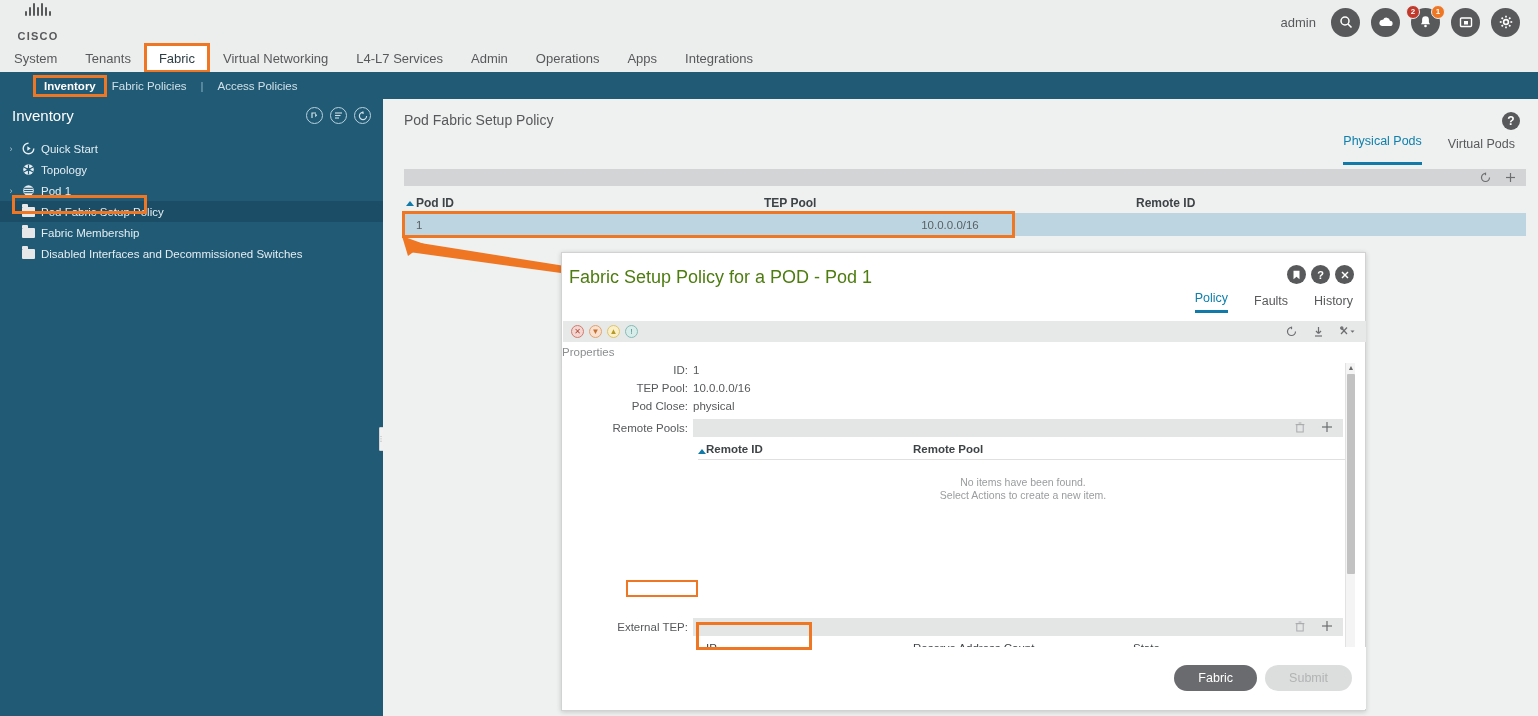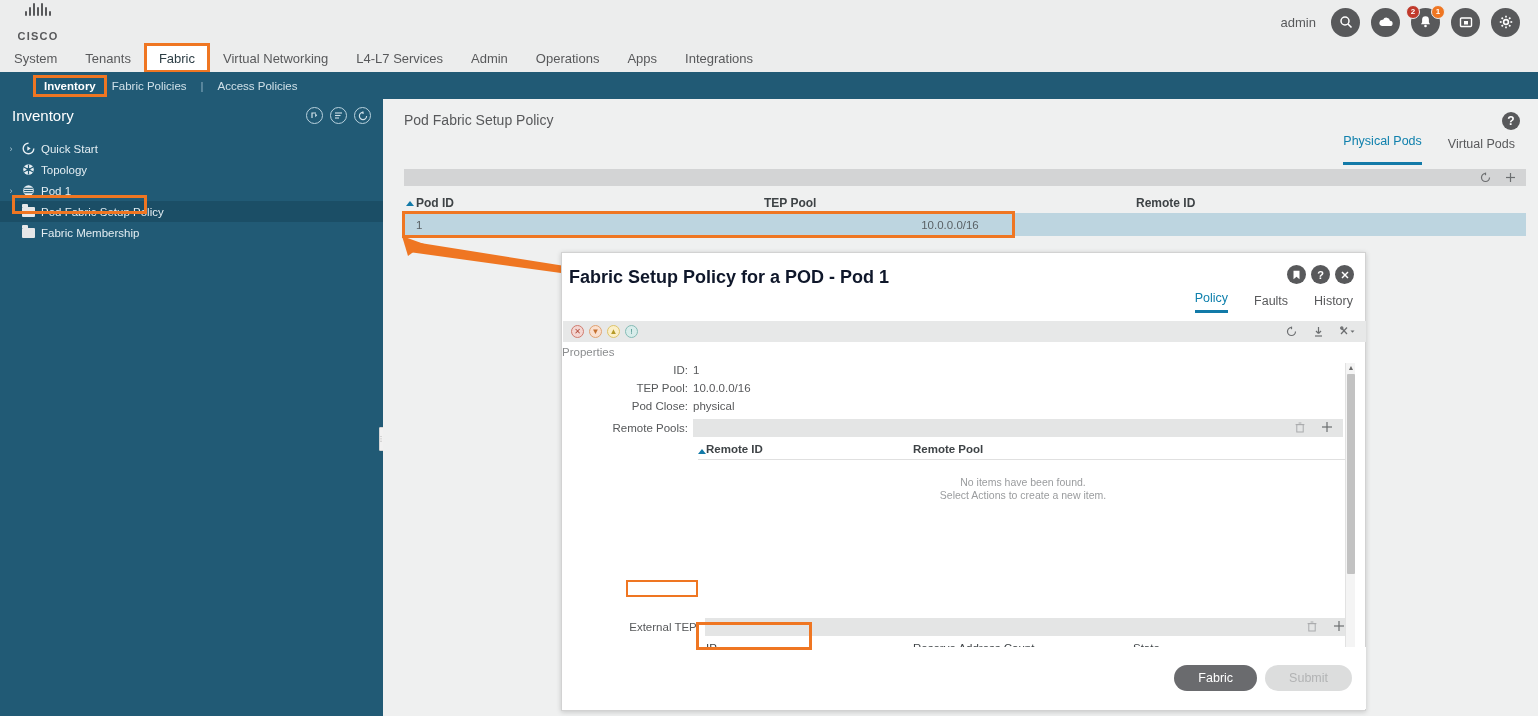--- a/index.html
+++ b/index.html
@@ -155,21 +155,21 @@
     position:absolute; left:19px; top:112px; width:613px; height:27px;
     border:3px solid #ef7622;
   }
 
   
   .modal {
     position:absolute; left:561px; top:252px; width:805px; height:459px;
     background:#ffffff; border:1px solid #d2d2d2;
     box-shadow:0 1px 5px rgba(0,0,0,0.18);
   }
-  .modal-title { padding:14px 0 0 7px; font-size:18px; color:#0f172a; font-weight:700;}
+  .modal-title { padding:14px 0 0 7px; font-size:18px; color:#4d7c0f; font-weight:400;}
   .modal-icons { position:absolute; right:11px; top:12px; display:flex; gap:5px;}
   .mi { width:19px;height:19px;border-radius:50%;background:#58595b;color:#fff;
         display:flex;align-items:center;justify-content:center;}
   .modal-tabs {
     position:absolute; right:12px; top:38px; display:flex; gap:26px; font-size:12.5px;
     align-items:flex-end;
   }
   .mtab { padding-bottom:5px; color:#58595b;}
   .mtab.active { color:#0f80ad; border-bottom:3px solid #127aa8;}
 
@@ -402,20 +402,27 @@
       </div>
 
       <div class="sb-row">
         <span class="sb-caret"></span>
         <span class="sb-ic">
             <span class="folder"></span>
           </span>
         <span class="sb-label">Fabric Membership</span>
       </div>
 
+      <div class="sb-row">
+        <span class="sb-caret"></span>
+        <span class="sb-ic">
+            <span class="folder"></span>
+          </span>
+        <span class="sb-label">Disabled Interfaces and Decommissioned Switches</span>
+      </div>
 
     </div>
   </div>
 
   <div class="hl-box-abs" style="left:12px; top:195px; width:135px; height:19px;"></div>
 
   <div class="divider-handle">
       <span>⋮⋮</span>
     </div>
 
@@ -578,21 +585,21 @@
           <span>Remote ID</span>
         </div>
         <div class="sc2">Remote Pool</div>
       </div>
 
       <div class="empty-msg">
         <div>No items have been found.</div>
         <div>Select Actions to create a new item.</div>
       </div>
 
-      <div class="prop-row" style="height:20px;margin-top:115px;margin-left:12px;">
+      <div class="prop-row" style="height:20px;margin-top:115px;">
         <div class="prop-key">External TEP:</div>
         <div class="sub-bar" style="margin-left:0;width:650px;">
           <span>
             <svg width="10" height="11" viewBox="0 0 10 11">
                 <g stroke="#a9abad" stroke-width="1" fill="none">
                   <rect x="1.8" y="2.6" width="6.4" height="7.4"></rect>
                   <line x1="0.6" y1="2.6" x2="9.4" y2="2.6"></line>
                   <line x1="3.6" y1="1" x2="6.4" y2="1"></line>
                 </g>
               </svg>

